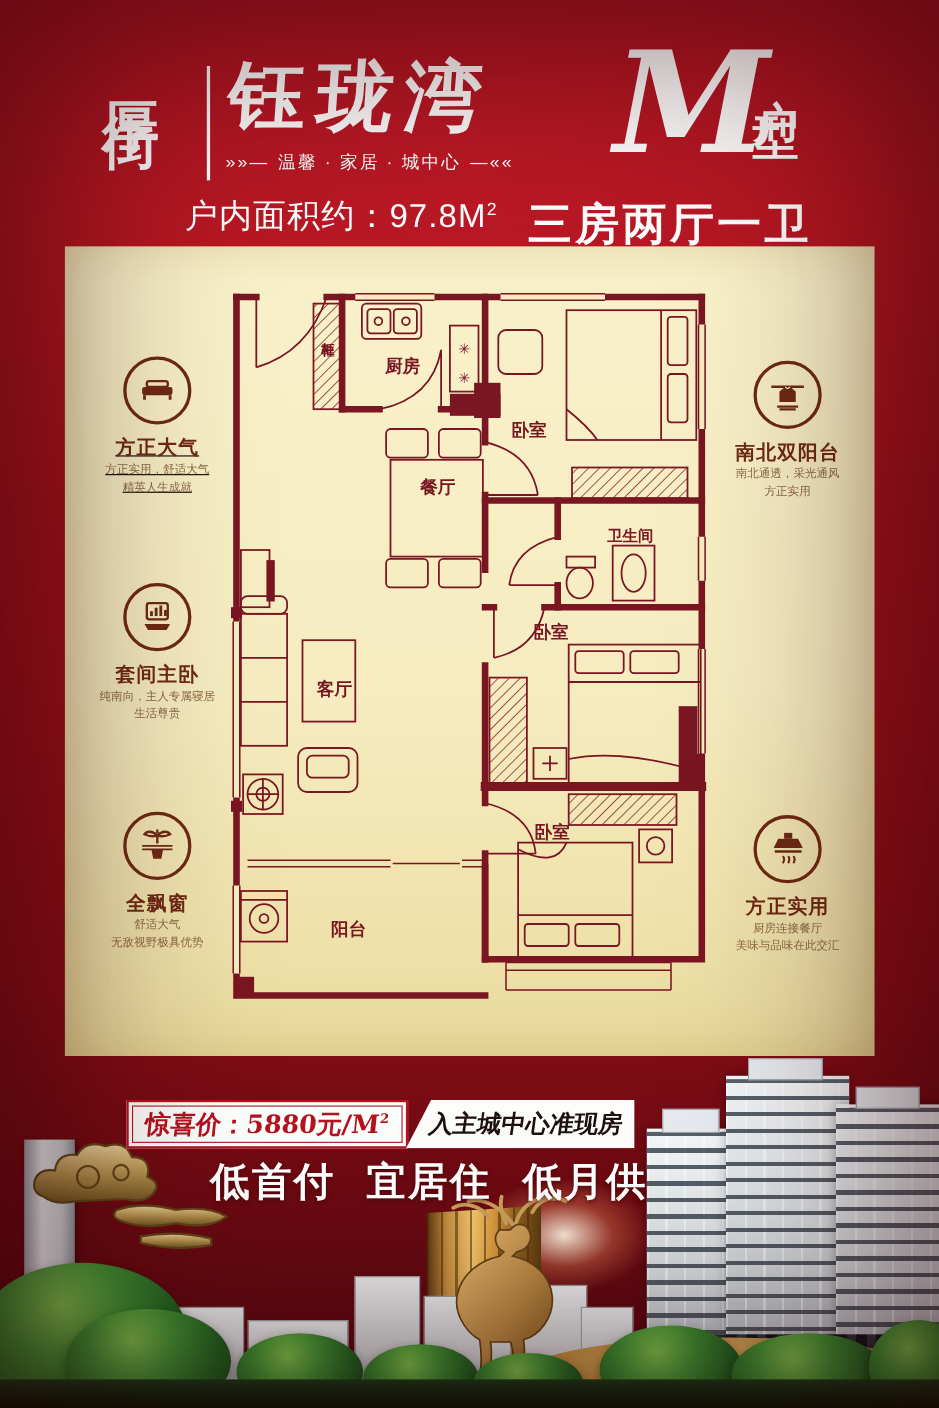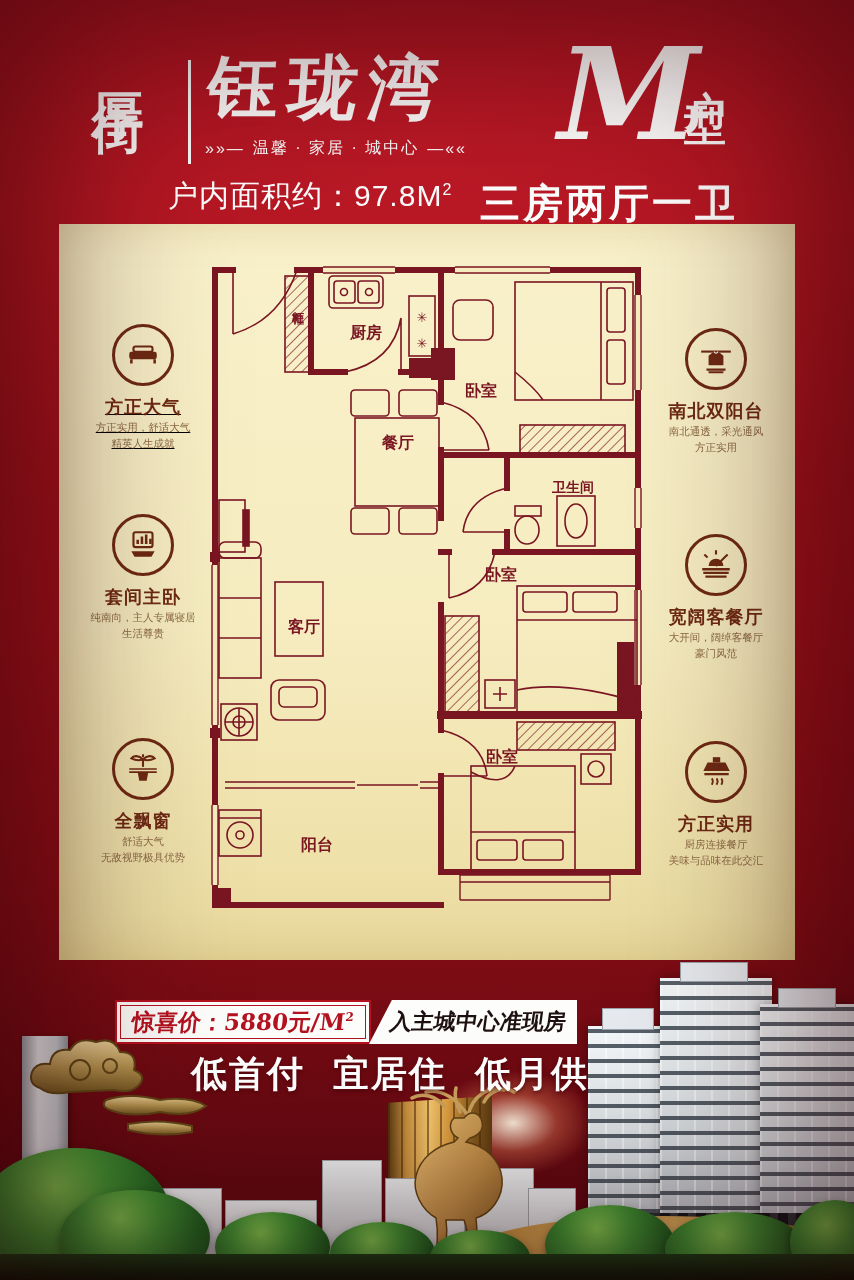--- a/index.html
+++ b/index.html
@@ -114,21 +114,21 @@
       <div class="circ">
         <svg width="36" height="36" viewBox="0 0 34 34">
           <rect x="8" y="9" width="18" height="5" rx="2" fill="none" stroke="#6e2a14" stroke-width="2"></rect>
           <rect x="4" y="14" width="26" height="7" rx="2" fill="#6e2a14"></rect>
           <path d="M6 21 v4 M28 21 v4" stroke="#6e2a14" stroke-width="2.4"></path>
         </svg>
       </div>
       <div class="ttl">方正大气</div>
       <div class="dsc"><span>方正实用，舒适大气</span><br><span>精英人生成就</span></div>
     </div>
-    <div class="feature" style="left:19px;top:290px;">
+    <div class="feature" style="left:19px;top:306px;">
       <div class="circ">
         <svg width="36" height="36" viewBox="0 0 34 34">
           <rect x="8" y="5" width="18" height="14" rx="2" fill="none" stroke="#6e2a14" stroke-width="2"></rect>
           <path d="M12 16 v-4 M16 16 v-7 M20 16 v-9 M24 16 v-5" stroke="#6e2a14" stroke-width="2.4"></path>
           <path d="M6 23 h22 l-3 5 h-16 z" fill="#6e2a14"></path>
         </svg>
       </div>
       <div class="ttl">套间主卧</div>
       <div class="dsc"><span>纯南向，主人专属寝居</span><br><span>生活尊贵</span></div>
     </div>
@@ -149,31 +149,20 @@
       <div class="circ">
         <svg width="36" height="36" viewBox="0 0 34 34">
           <path d="M3 10 h28" stroke="#6e2a14" stroke-width="2"></path>
           <path d="M15 10 h4 l5 4 v9 h-14 v-9 z" fill="#6e2a14"></path>
           <path d="M15 10 q2 3 4 0" stroke="#fff" stroke-width="1" fill="none"></path>
           <path d="M8 27 h18 M10 29.5 h14" stroke="#6e2a14" stroke-width="2"></path>
         </svg>
       </div>
       <div class="ttl">南北双阳台</div>
       <div class="dsc"><span>南北通透，采光通风</span><br><span>方正实用</span></div>
-    </div>
-    <div class="feature" style="left:592px;top:310px;">
-      <div class="circ">
-        <svg width="36" height="36" viewBox="0 0 34 34">
-          <path d="M10 18 a7 7 0 0 1 14 0 z" fill="#6e2a14"></path>
-          <path d="M17 7 v-4 M9 10 l-3 -3 M25 10 l3 -3 M17 18 l8 -8" stroke="#6e2a14" stroke-width="2"></path>
-          <path d="M4 21 h26 M5 24.5 h24 M7 28 h20" stroke="#6e2a14" stroke-width="2.2"></path>
-        </svg>
-      </div>
-      <div class="ttl">宽阔客餐厅</div>
-      <div class="dsc"><span>大开间，阔绰客餐厅</span><br><span>豪门风范</span></div>
     </div>
     <div class="feature" style="left:592px;top:517px;">
       <div class="circ">
         <svg width="36" height="36" viewBox="0 0 34 34">
           <rect x="14" y="3" width="7" height="5" fill="#6e2a14"></rect>
           <path d="M9 8 h17 l4 8 h-25 z" fill="#6e2a14"></path>
           <path d="M6 19 h23" stroke="#6e2a14" stroke-width="2.2"></path>
           <path d="M13 23 q2 2.5 0 6 M17.5 23 q2 2.5 0 6 M22 23 q2 2.5 0 6" stroke="#6e2a14" stroke-width="1.8" fill="none"></path>
         </svg>
       </div>

